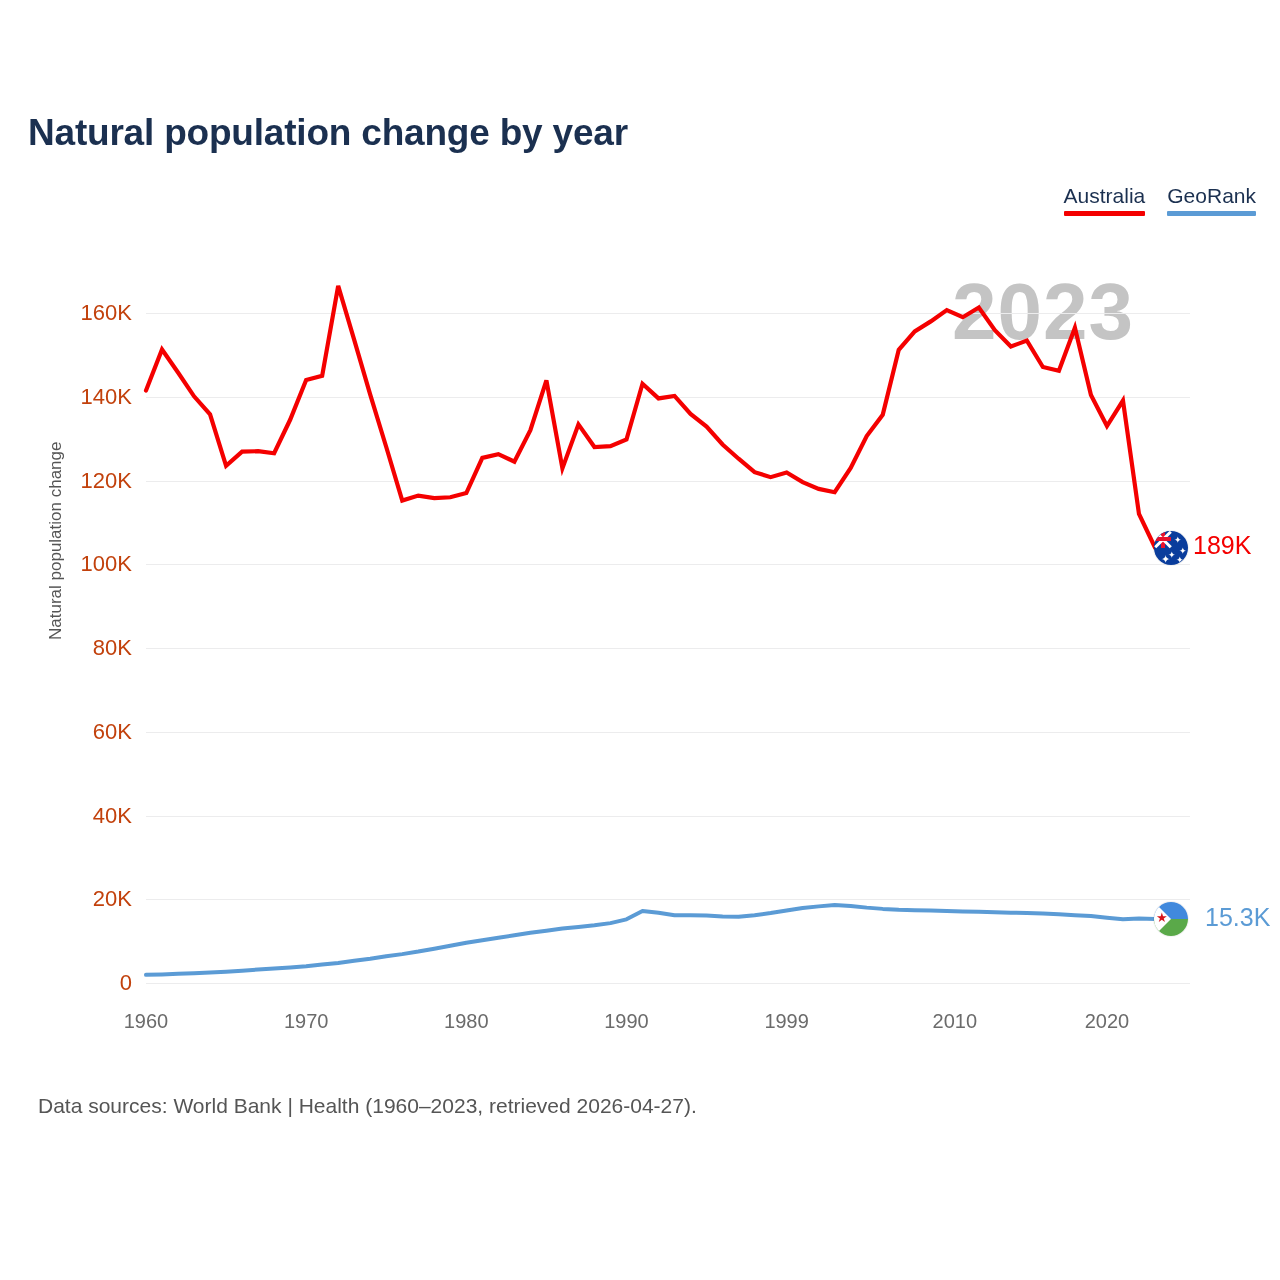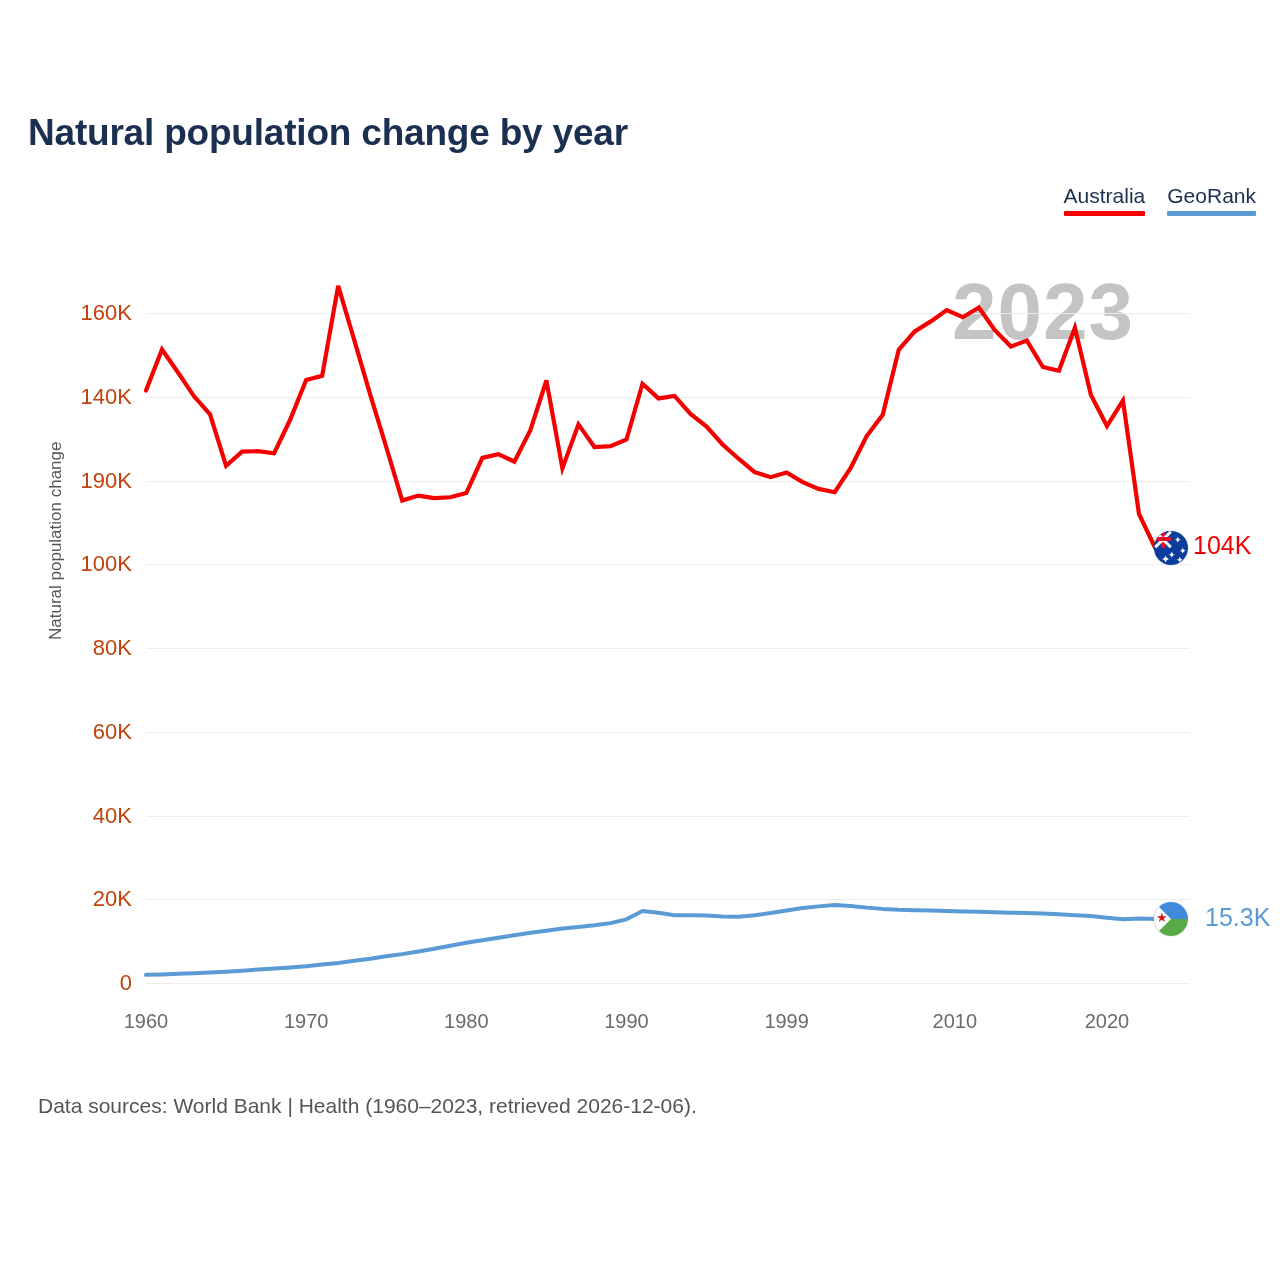--- a/index.html
+++ b/index.html
@@ -239,21 +239,21 @@
       <div class="grid-line" style="left: 146px; width: 1044px; top: 396.75px;"></div>
       <div class="grid-line" style="left: 146px; width: 1044px; top: 313px;"></div>
     </div>
   <div id="ylabels-layer">
       <div class="y-tick-label" style="top: 983px;">0</div>
       <div class="y-tick-label" style="top: 899.25px;">20K</div>
       <div class="y-tick-label" style="top: 815.5px;">40K</div>
       <div class="y-tick-label" style="top: 731.75px;">60K</div>
       <div class="y-tick-label" style="top: 648px;">80K</div>
       <div class="y-tick-label" style="top: 564.25px;">100K</div>
-      <div class="y-tick-label" style="top: 480.5px;">190K</div>
+      <div class="y-tick-label" style="top: 480.5px;">120K</div>
       <div class="y-tick-label" style="top: 396.75px;">140K</div>
       <div class="y-tick-label" style="top: 313px;">160K</div>
     </div>
   <div id="xlabels-layer">
       <div class="x-tick-label" style="left: 146px;">1960</div>
       <div class="x-tick-label" style="left: 306.159px;">1970</div>
       <div class="x-tick-label" style="left: 466.317px;">1980</div>
       <div class="x-tick-label" style="left: 626.476px;">1990</div>
       <div class="x-tick-label" style="left: 786.635px;">1999</div>
       <div class="x-tick-label" style="left: 946.794px; margin-left: 8px;">2010</div>
@@ -269,27 +269,27 @@
     <div class="uj">
       <div class="uj-diag1"></div>
       <div class="uj-diag2"></div>
     </div>
     <span class="star" style="left:20px;top:5px;">✦</span>
     <span class="star" style="left:25px;top:16px;">✦</span>
     <span class="star" style="left:14px;top:20px;">✦</span>
     <span class="star" style="left:22px;top:25px;">✦</span>
     <span class="star" style="left:7px;top:24px;font-size:11px;">✦</span>
   </div>
-  <div class="end-value" id="value-au" style="left: 1193px; top: 544.5px; color: rgb(244, 0, 0);">104K</div>
+  <div class="end-value" id="value-au" style="left: 1193px; top: 544.5px; color: rgb(244, 0, 0);">189K</div>
 
   <div class="end-marker flag-dj" id="marker-dj" style="left: 1171px; top: 918.931px;">
     <div class="dj-top"></div>
     <div class="dj-bot"></div>
     <div class="dj-tri"></div>
     <span class="dj-star">★</span>
   </div>
   <div class="end-value" id="value-dj" style="left: 1205px; top: 916.931px; color: rgb(91, 155, 213);">15.3K</div>
 
   <div class="footer">
-    <div>Data sources: World Bank | Health (1960–2023, retrieved 2026-12-06).</div>
+    <div>Data sources: World Bank | Health (1960–2023, retrieved 2026-04-27).</div>
   </div>
 
 </div>
 
 </body></html>

